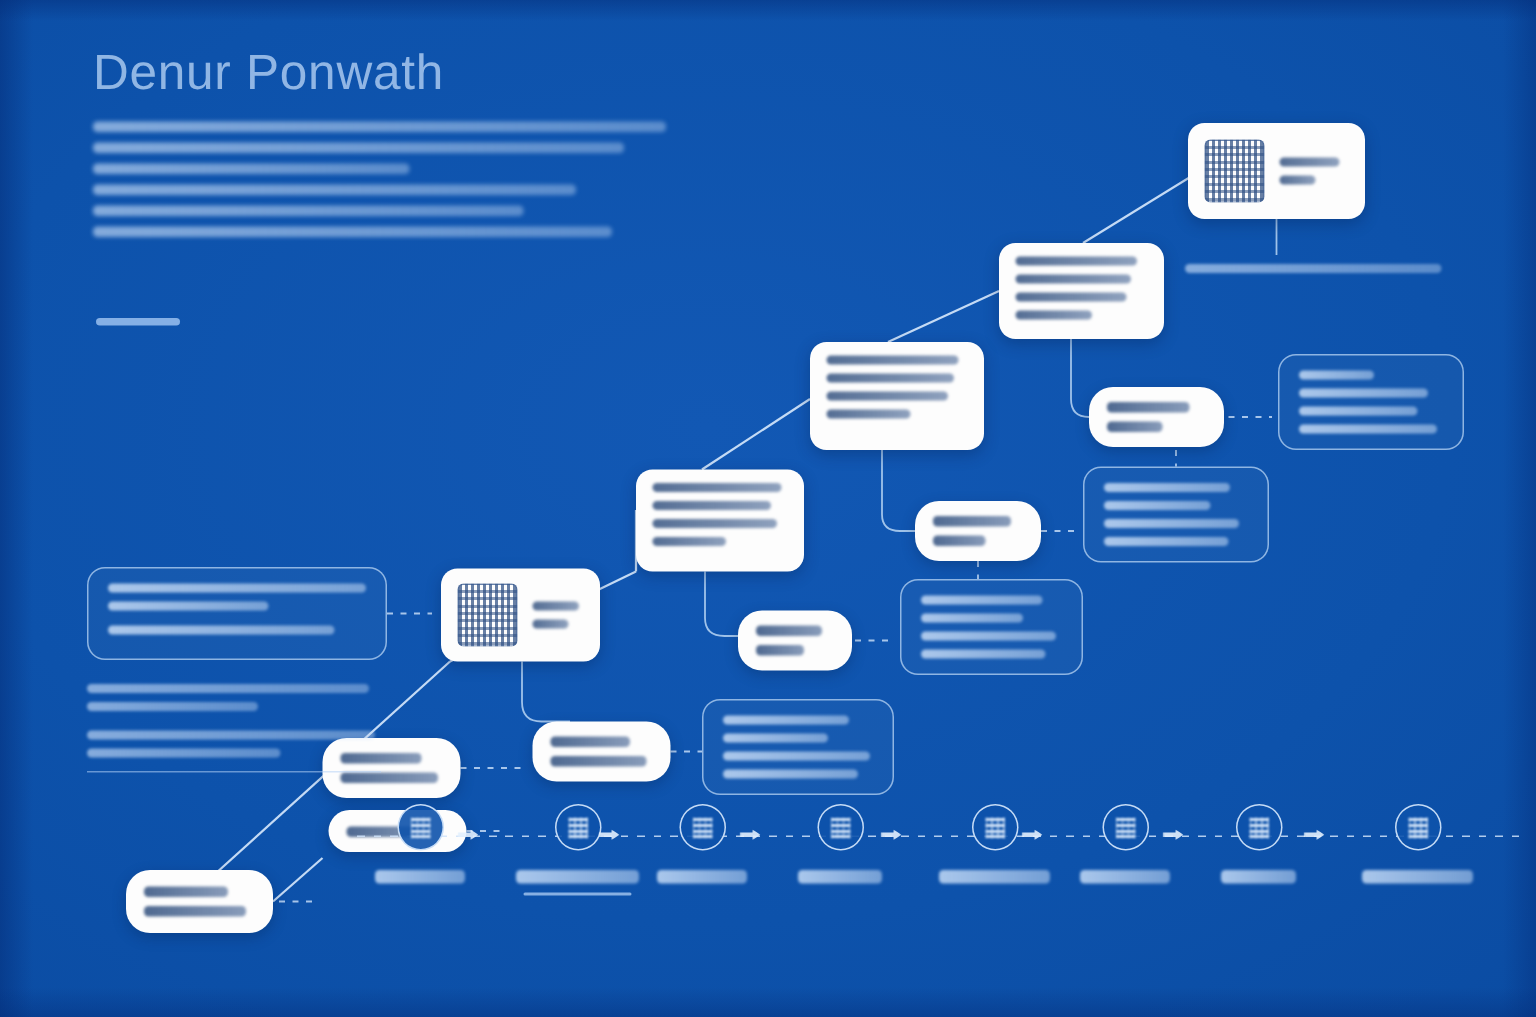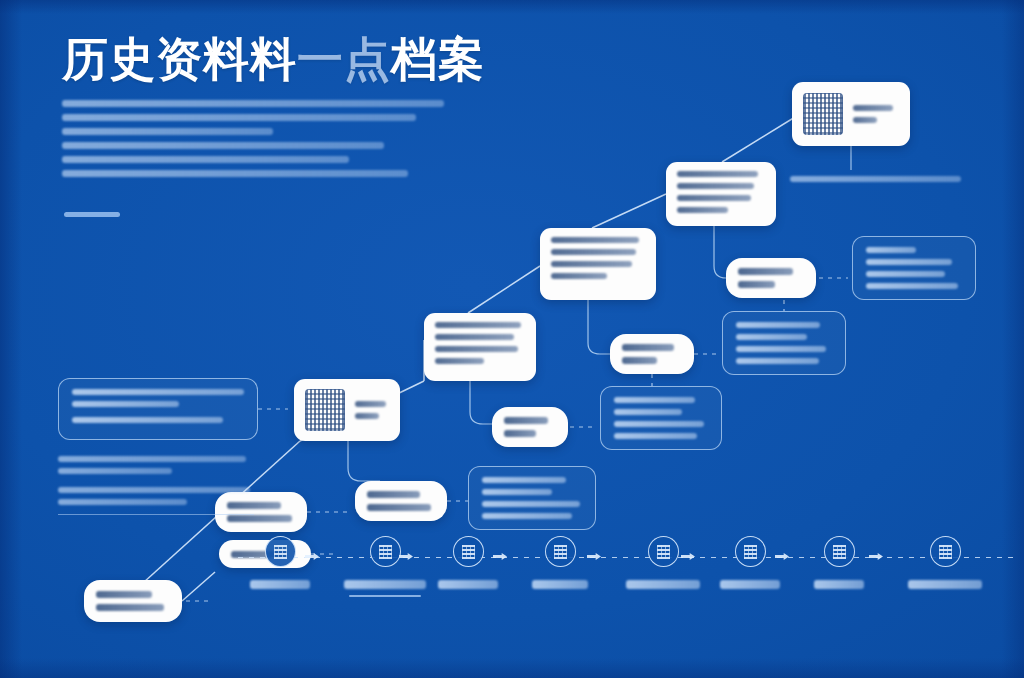--- a/index.html
+++ b/index.html
@@ -159,21 +159,21 @@
 
     <path class="stem" d="M851 146 L851 170"></path>
   </svg>
 
   <div class="edge-shade left"></div>
   <div class="edge-shade right"></div>
   <div class="edge-shade top"></div>
   <div class="edge-shade bottom"></div>
 
   <div id="header">
-    <div id="headline"><span>历史资料料</span><span class="dim">一点</span><span>档案</span></div>
+    <div id="eyebrow">Denur Ponwath</div>
     <div id="subcopy">
         <div class="ln w95"></div>
         <div class="ln w88"></div>
         <div class="ln w52"></div>
         <div class="ln w80"></div>
         <div class="ln w70"></div>
         <div class="ln w86"></div>
       </div>
   </div>
   <div id="accent-bar"></div>

